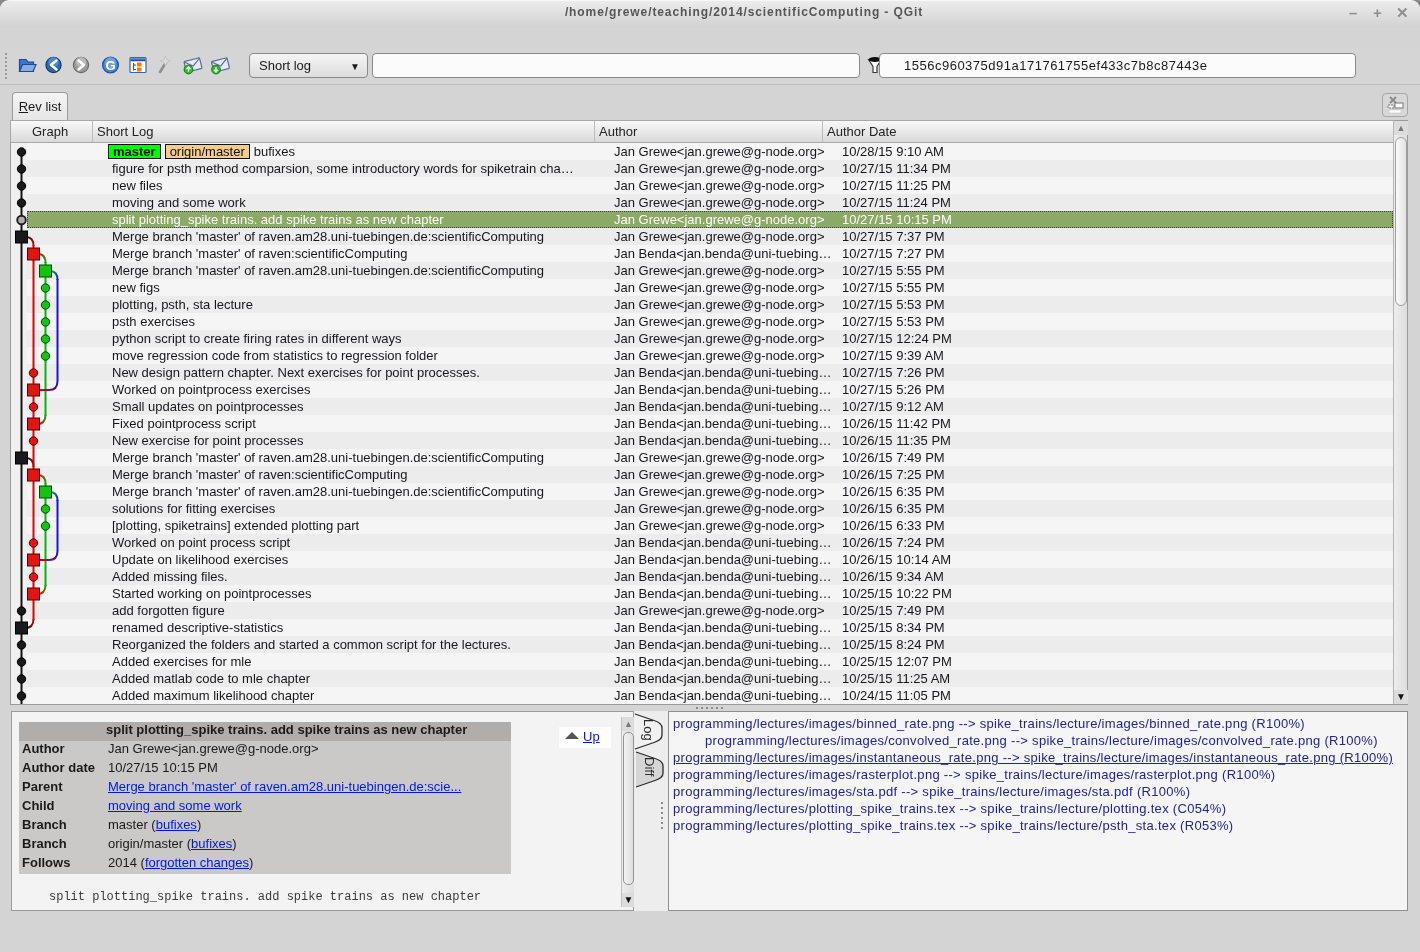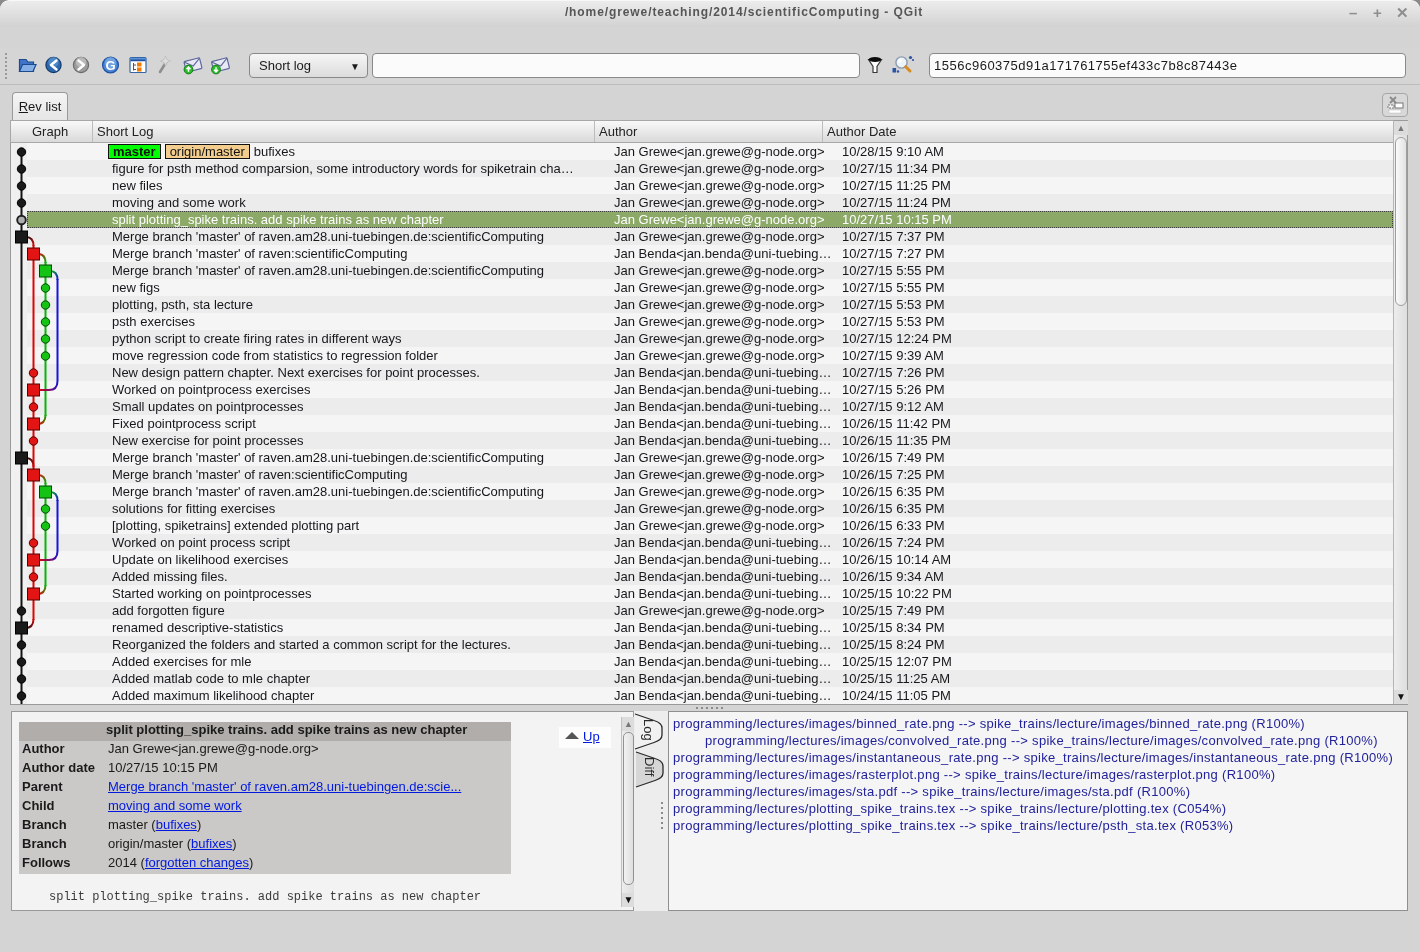--- a/index.html
+++ b/index.html
@@ -149,21 +149,21 @@
 <g>
 <circle cx="41.5" cy="14.5" r="5.6" fill="#eef3f8" stroke="#8b9bb0" stroke-width="1.4"></circle>
 <circle cx="39.8" cy="12.8" r="2" fill="#ffffff" opacity="0.9"></circle>
 <line x1="45.7" y1="18.7" x2="50" y2="23" stroke="#d78b20" stroke-width="3" stroke-linecap="round"></line>
 <circle cx="50.5" cy="9.5" r="1.6" fill="#2b54a5"></circle>
 <circle cx="53" cy="12" r="1.1" fill="#2b54a5"></circle>
 <rect x="32.5" y="20" width="3.6" height="4.5" fill="#2b54a5"></rect>
 <circle cx="38" y="24" cy="23.5" r="1.2" fill="#2b54a5"></circle>
 </g>
 </svg>
-    <div class="tfield" style="left:929px; width:477px; padding-left:4px; letter-spacing:0.5px;">1556c960375d91a171761755ef433c7b8c87443e</div>
+    <div class="tfield" style="left:879px; width:477px; padding-left:24px; letter-spacing:0.5px;">1556c960375d91a171761755ef433c7b8c87443e</div>
   </div>
   <div id="tabbar">
     <div id="revtab"><u>R</u>ev list</div>
     <div id="minibtn"><svg width="24" height="22">
 <path d="M7 3 L13 9 M13 3 L7 9" stroke="#8a8a8a" stroke-width="1.8"></path>
 <rect x="12" y="9" width="8" height="5" fill="#fdfdfd" stroke="#777" stroke-width="1"></rect>
 <path d="M5 11 L11 11 L11 14 L5 14 Z" fill="#f4f4f4" stroke="#777" stroke-width="1" stroke-dasharray="2 1"></path>
 <rect x="6" y="16" width="12" height="3" fill="#ffffff" stroke="#bbb" stroke-width="0.5"></rect>
 </svg></div>
   </div>
@@ -496,21 +496,21 @@
       <path d="M5 9 L24 15.5 Q32 18 32 23 L32 30 Q32 35 24 37.5 L5 44" fill="none" stroke="#2a2a2a" stroke-width="1.3"></path>
       <path d="M6 47 L25 53.5 Q33 56 33 61 L33 68 Q33 73 25 75.5 L6 82 Z" fill="#d6d6d6"></path>
       <path d="M6 47 L25 53.5 Q33 56 33 61 L33 68 Q33 73 25 75.5 L6 82" fill="none" stroke="#2a2a2a" stroke-width="1.3"></path>
     </svg>
     <div class="vtext" style="left:11px; top:14px;">Log</div>
     <div class="vtext" style="left:12px; top:52px;">Diff</div>
   </div>
   <div id="br">
     <div class="dline" style="top:3px;">programming/lectures/images/binned_rate.png --&gt; spike_trains/lecture/images/binned_rate.png (R100%)</div>
     <div class="dline" style="top:20px;margin-left:32px;">programming/lectures/images/convolved_rate.png --&gt; spike_trains/lecture/images/convolved_rate.png (R100%)</div>
-    <div class="dline" style="top:37px;">programming/lectures/images/instantaneous_rate.png --&gt; spike_trains/lecture/images/instantaneous_rate.png (R100%)</div>
+    <div class="dline" style="top:37px;text-decoration:underline;">programming/lectures/images/instantaneous_rate.png --&gt; spike_trains/lecture/images/instantaneous_rate.png (R100%)</div>
     <div class="dline" style="top:54px;">programming/lectures/images/rasterplot.png --&gt; spike_trains/lecture/images/rasterplot.png (R100%)</div>
     <div class="dline" style="top:71px;">programming/lectures/images/sta.pdf --&gt; spike_trains/lecture/images/sta.pdf (R100%)</div>
     <div class="dline" style="top:88px;">programming/lectures/plotting_spike_trains.tex --&gt; spike_trains/lecture/plotting.tex (C054%)</div>
     <div class="dline" style="top:105px;">programming/lectures/plotting_spike_trains.tex --&gt; spike_trains/lecture/psth_sta.tex (R053%)</div>
   </div>
 <div class="dots-h" style="left:696px; top:707px;"></div>
 <div class="dots-h" style="left:701px; top:707px;"></div>
 <div class="dots-h" style="left:706px; top:707px;"></div>
 <div class="dots-h" style="left:711px; top:707px;"></div>
 <div class="dots-h" style="left:716px; top:707px;"></div>

